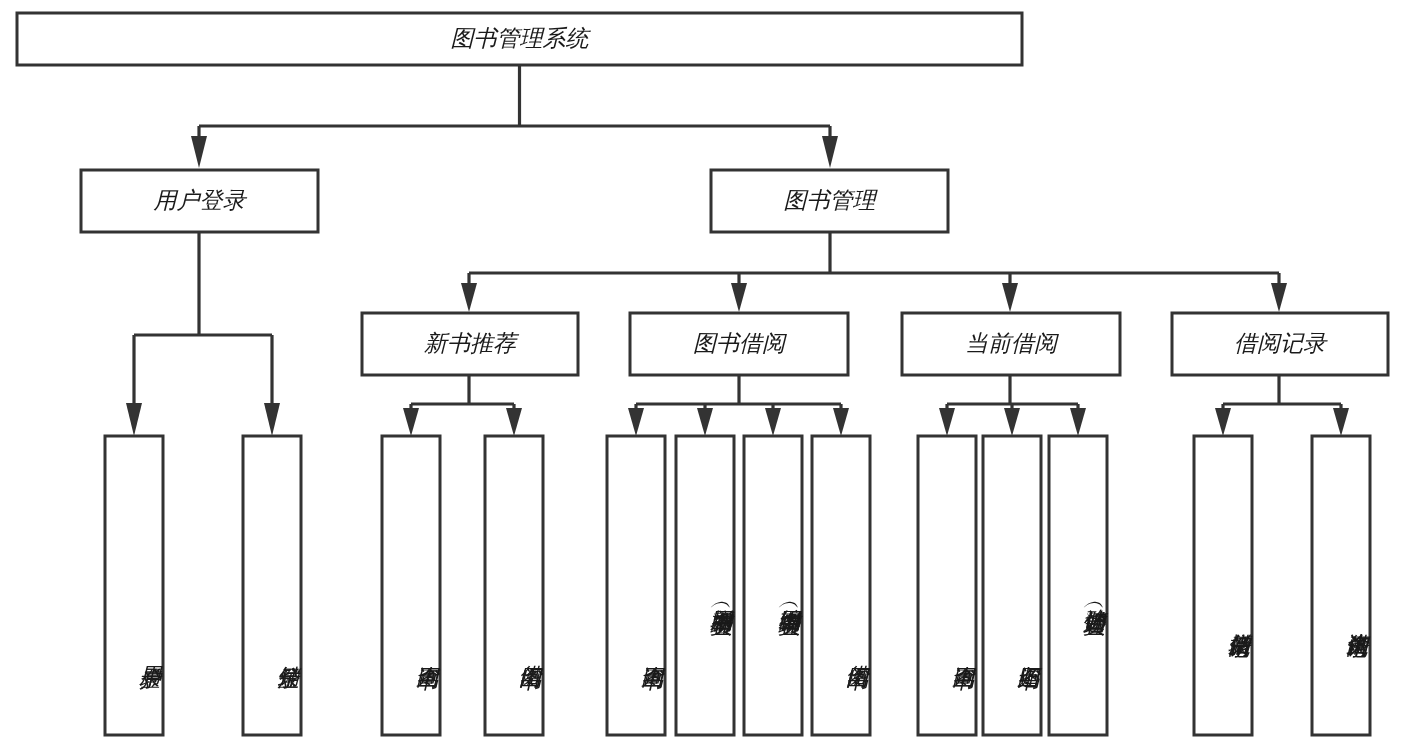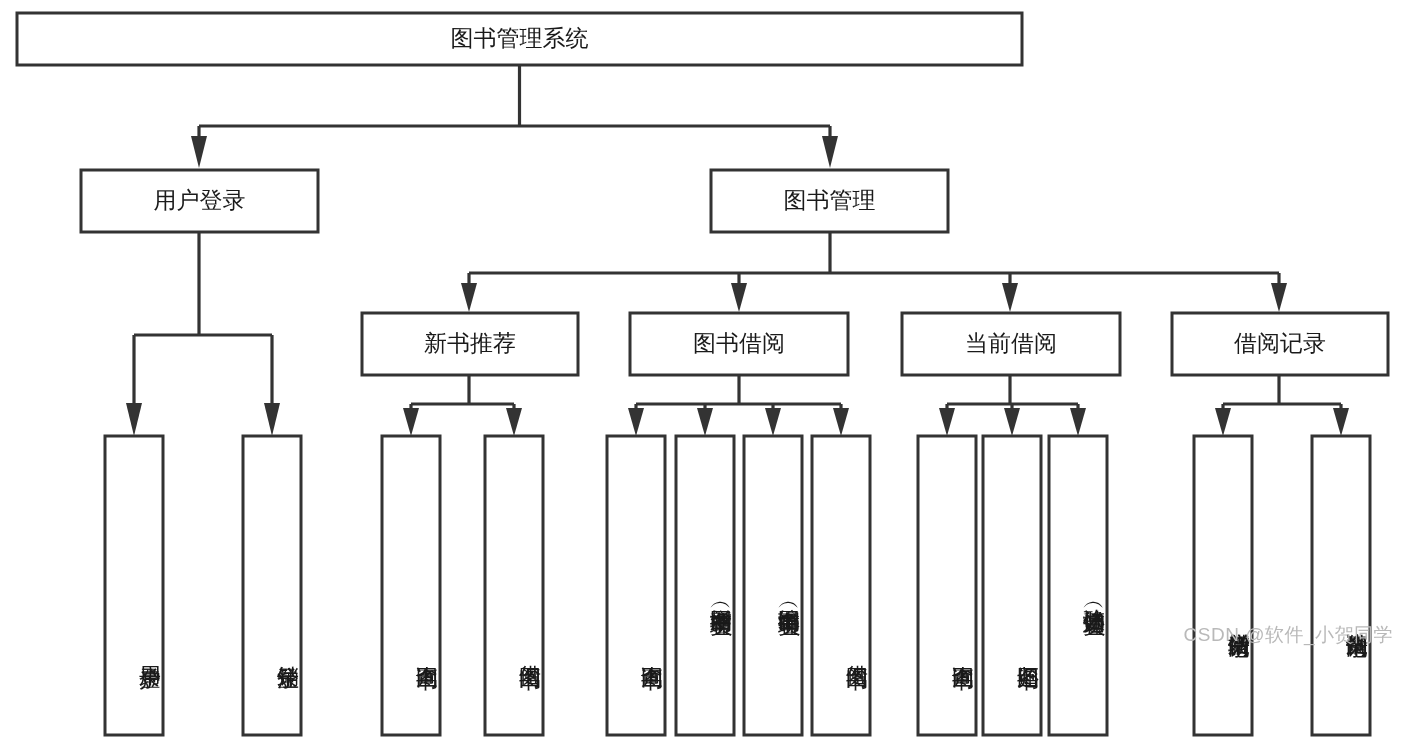--- a/index.html
+++ b/index.html
@@ -11,20 +11,21 @@
     width: 1405px;
     height: 747px;
     font-family: "Liberation Sans", "DejaVu Sans", sans-serif;
     overflow: hidden;
     position: relative;
   }
   #diagram-root {
     position: relative;
     width: 1405px;
     height: 652px;
+    font-style: italic;
   }
   svg#flow {
     position: absolute;
     left: 0;
     top: 0;
     width: 1405px;
     height: 747px;
     display: block;
   }
   .node-box {
@@ -213,14 +214,13 @@
   <div class="leaf-label" style="left:744px;  top:436px; width:58px; height:299px; padding-top:10px;">编辑图书（管理员）</div>
   <div class="leaf-label" style="left:812px;  top:436px; width:58px; height:299px; padding-top:64px;">借阅图书</div>
 
   <div class="leaf-label" style="left:918px;  top:436px; width:58px; height:299px; padding-top:64px;">查询图书</div>
   <div class="leaf-label" style="left:983px;  top:436px; width:58px; height:299px; padding-top:64px;">归还图书</div>
   <div class="leaf-label" style="left:1049px; top:436px; width:58px; height:299px; padding-top:10px;">确认归还（管理员）</div>
 
   <div class="leaf-label" style="left:1194px; top:436px; width:58px; height:299px; padding-top:32px;">新增借阅记录</div>
   <div class="leaf-label" style="left:1312px; top:436px; width:58px; height:299px; padding-top:32px;">查询借阅记录</div>
 
-  <div class="watermark">CSDN @软件_小贺同学</div>
 </div>
 
 </body></html>

